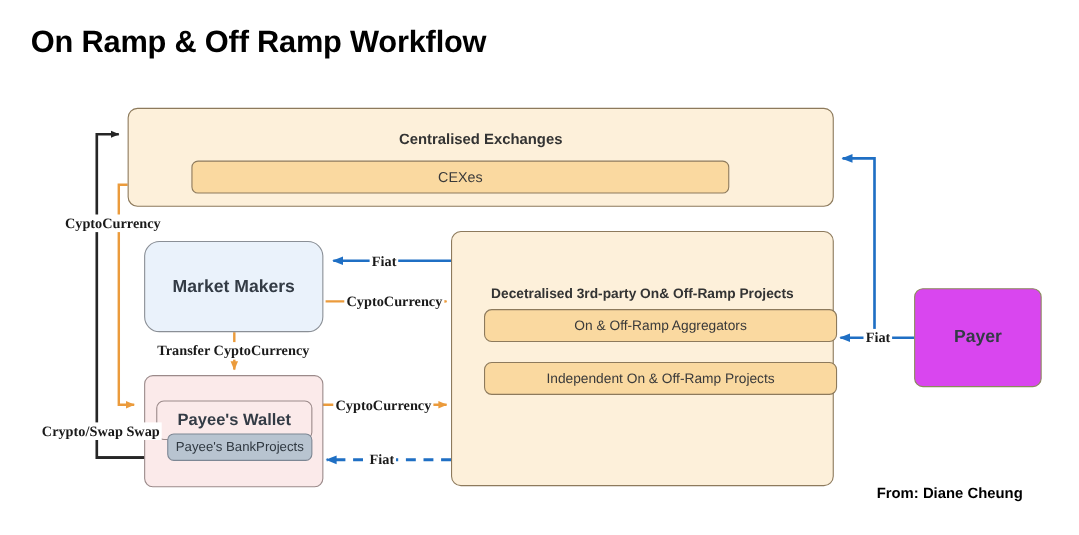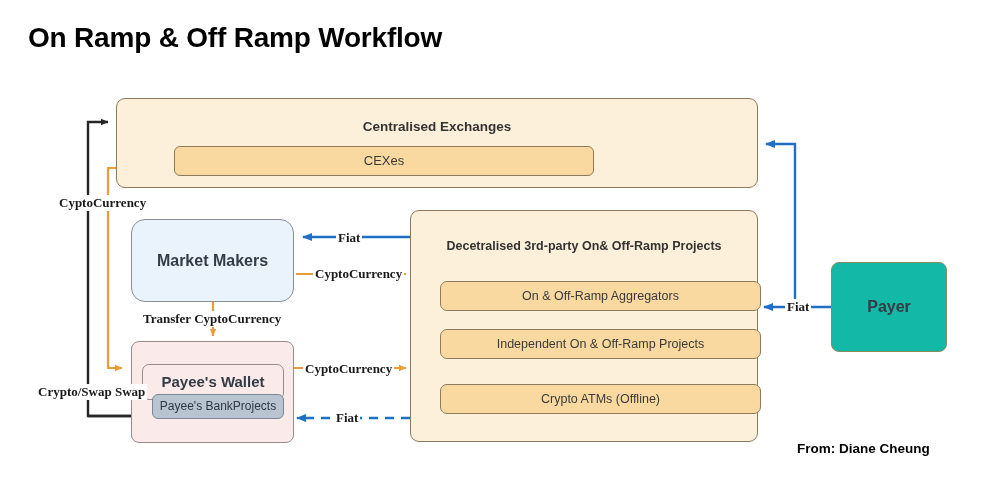--- a/index.html
+++ b/index.html
@@ -53,21 +53,21 @@
   }
   
   #cex-container {
     left: 116px;  top: 98px;  width: 642px; height: 90px;
     background: #fdf0da;
     border: 1.3px solid #8d7a5c;
     border-radius: 9px;
   }
   #cex-container-title { top: 21px; font-size: 13.5px; }
   #cex-item {
-    left: 174px; top: 146px; width: 420px; height: 30px;
+    left: 174px; top: 146px; width: 489px; height: 30px;
     background: #fad9a0;
     border: 1.2px solid #8d7a5c;
     border-radius: 6px;
     font-size: 13px;
     color: #3a3a3a;
   }
   
   #dex-container {
     left: 410px; top: 210px; width: 348px; height: 232px;
     background: #fdf0da;
@@ -121,21 +121,21 @@
     border: 1.2px solid #7d8794;
     border-radius: 6px;
     font-size: 12px;
     font-weight: normal;
     color: #2f3840;
     flex-direction: row;
   }
   
   #payer {
     left: 831px; top: 262px; width: 116px; height: 90px;
-    background: #14b8a6;
+    background: #d946ef;
     border: 1.2px solid #8a8a5c;
     border-radius: 8px;
     font-size: 16px;
     font-weight: bold;
     color: #333b45;
   }
   
   .edge-label {
     position: absolute;
     font-family: "Liberation Serif", serif;
@@ -228,24 +228,23 @@
       <path d="M831,307 L764,307" fill="none" stroke="#1f6fc4" stroke-width="2.4" marker-end="url(#ah-blue)"></path>
       <path d="M795,307 L795,144 L766,144" fill="none" stroke="#1f6fc4" stroke-width="2.4" marker-end="url(#ah-blue)"></path>
     </g>
   </svg>
 
   <div class="node" id="cex-container"></div>
   <div class="node-title" id="cex-container-title" style="left:116px; top:119px; width:642px;">Centralised Exchanges</div>
   <div class="node" id="cex-item">CEXes</div>
 
   <div class="node" id="dex-container"></div>
-  <div class="node-title" id="dex-container-title" style="left:410px; top:239px; width:348px;">Decetralised 3rd-party On&amp; Off-Ramp Projects</div>
+  <div class="node-title" id="dex-container-title" style="left:410px; top:260px; width:348px;">Decetralised 3rd-party On&amp; Off-Ramp Projects</div>
   <div class="node dex-item" id="dex-item-0">On &amp; Off-Ramp Aggregators</div>
   <div class="node dex-item" id="dex-item-1">Independent On &amp; Off-Ramp Projects</div>
-  <div class="node dex-item" id="dex-item-2">Crypto ATMs (Offline)</div>
 
   <div class="node" id="market-makers">Market Makers</div>
 
   <div class="node" id="payee-group"></div>
   <div class="node" id="payee-wallet">Payee's Wallet</div>
   <div class="node" id="payee-bank">
     <span>Payee's Bank</span>
     <span>Projects</span>
   </div>
 

